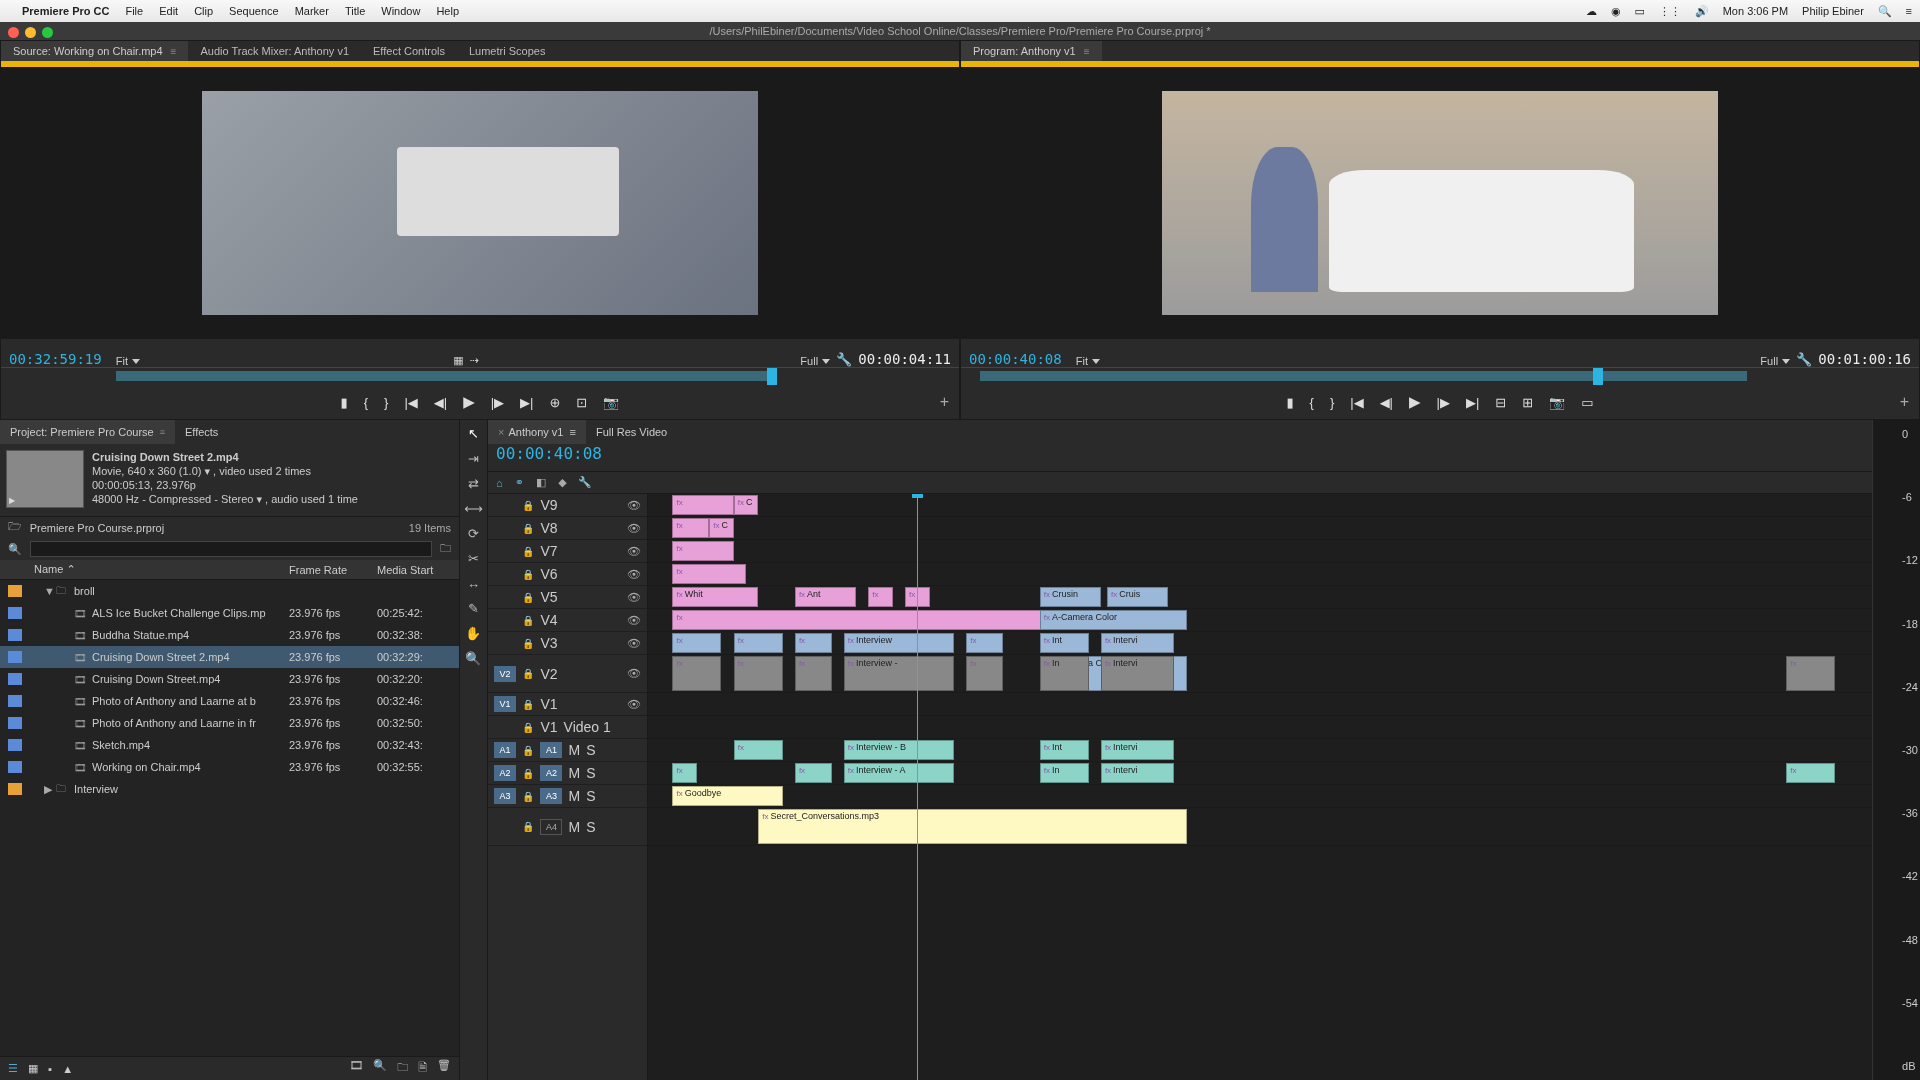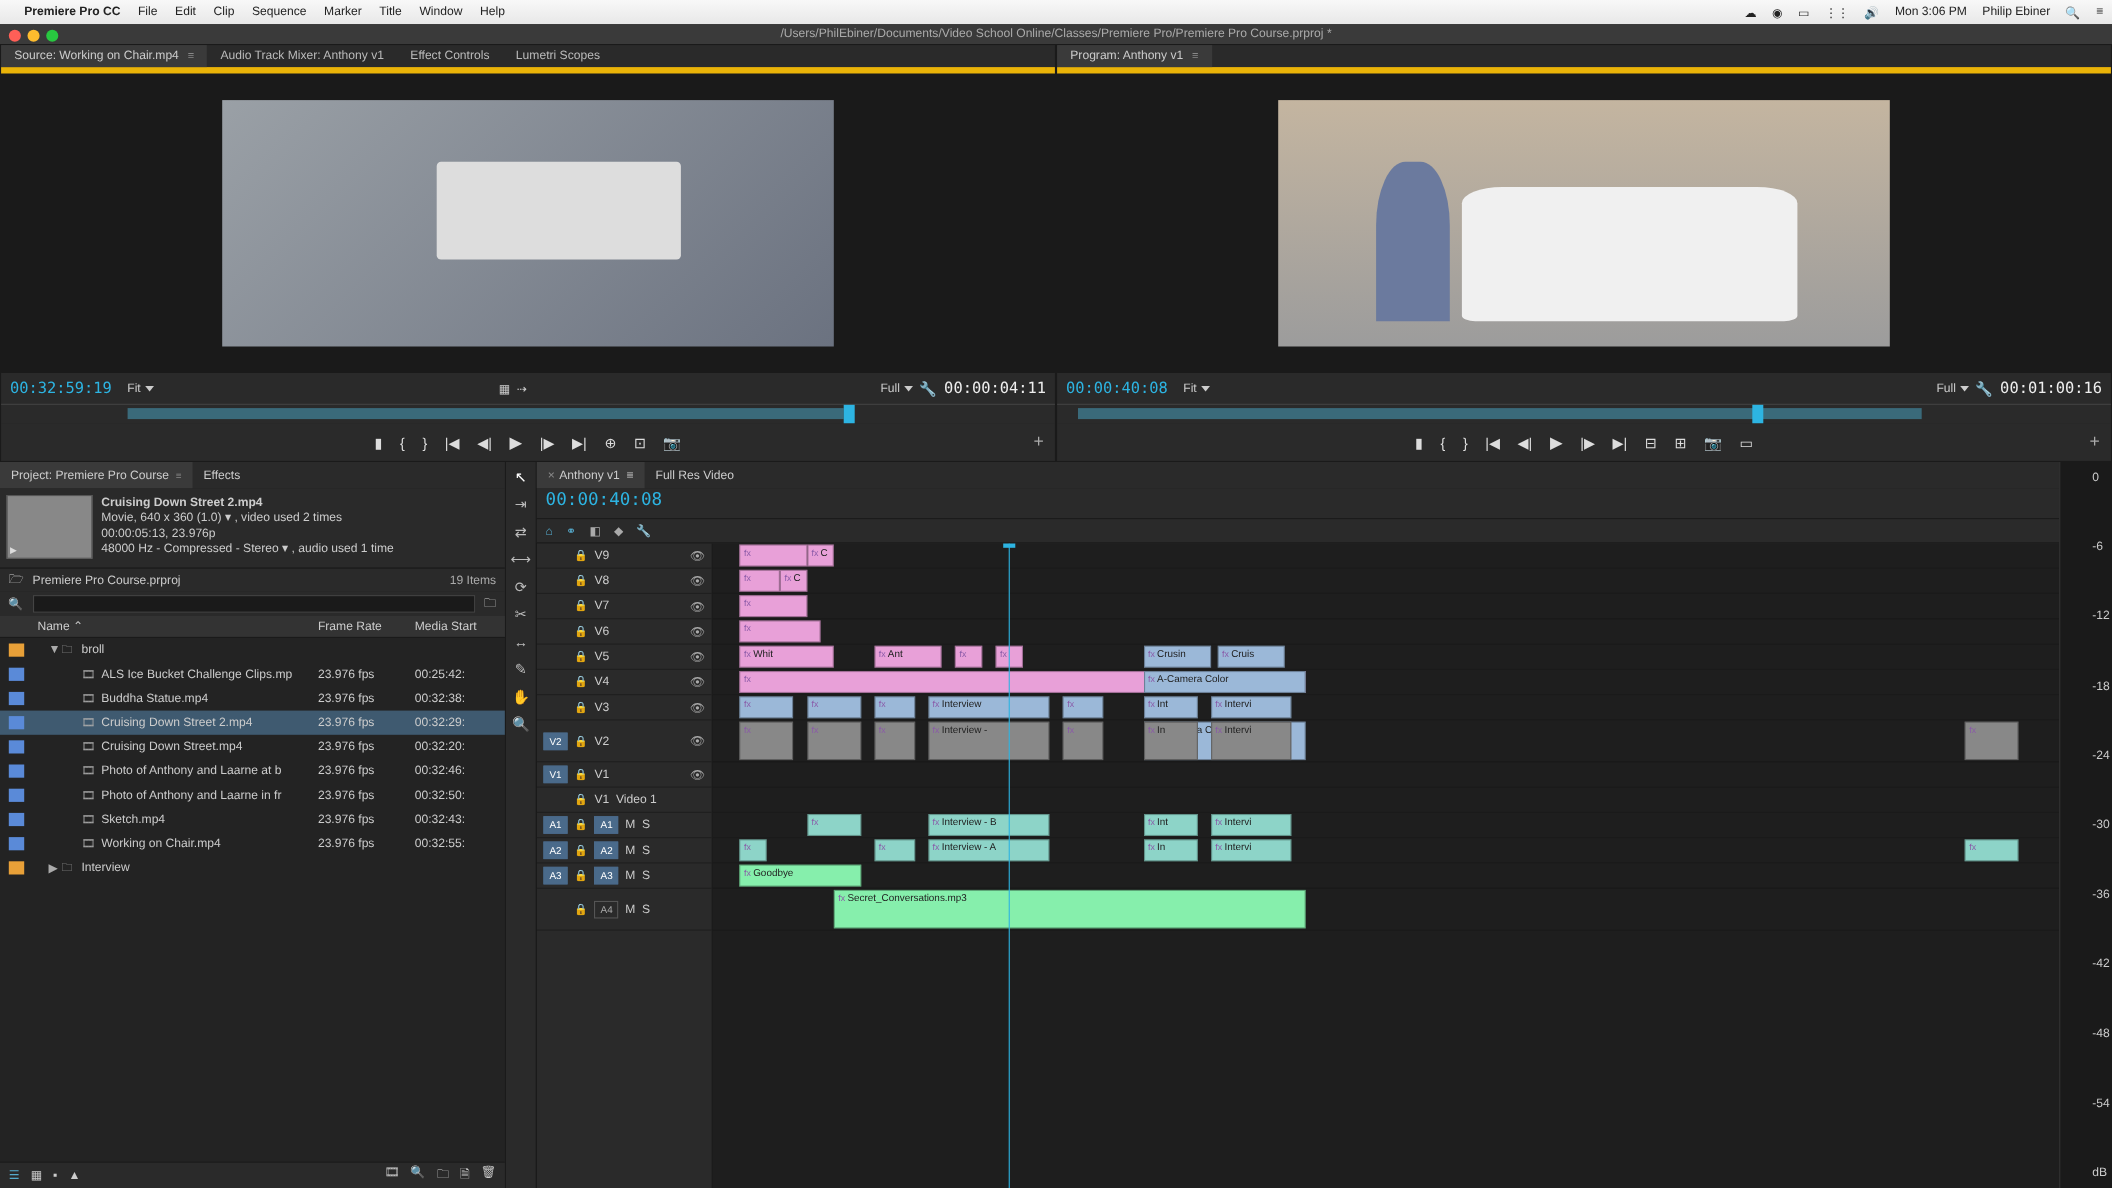--- a/index.html
+++ b/index.html
@@ -22,21 +22,21 @@
 .tab{padding:0 12px;height:100%;display:flex;align-items:center;color:#bbb;font-size:11px}
 .tab.active{background:#3a3a3a;color:#fff}
 .tab .x{margin-left:8px;color:#888;font-size:10px}
 .viewer{flex:1;background:#1a1a1a;display:flex;align-items:center;justify-content:center;position:relative}
 .vimg{width:58%;height:82%;background:#888;position:relative;overflow:hidden}
 .source-img{background:linear-gradient(135deg,#9aa0a6 0%,#6b7280 100%)}
 .program-img{background:linear-gradient(180deg,#c4b5a0 0%,#9c9c9c 100%)}
 .car{position:absolute;bottom:10%;left:30%;width:55%;height:55%;background:#f0f0f0;border-radius:12% 12% 4% 4%}
 .person{position:absolute;bottom:10%;left:16%;width:12%;height:65%;background:#6b7a9e;border-radius:40% 40% 0 0}
 .laptop{position:absolute;top:25%;left:35%;width:40%;height:40%;background:#ddd;border-radius:4px}
-.ctrlbar{height:28px;background:#2a2a2a;display:flex;align-items:center;padding:0 8px;gap:6px}
+.ctrlbar{height:28px;background:#2a2a2a;display:flex;align-items:flex-end;padding:0 8px;gap:6px}
 .tc{color:#2db4e2;font-size:14px;font-family:monospace}
 .tc.white{color:#eee}
 .fitdd{display:flex;align-items:center;gap:4px;color:#ccc;margin-left:8px}
 .dd-arrow{width:0;height:0;border-left:4px solid transparent;border-right:4px solid transparent;border-top:5px solid #ccc}
 .spacer{flex:1}
 .wrench{color:#aaa;font-size:13px}
 .ruler{height:18px;background:#2a2a2a;position:relative;border-top:1px solid #444}
 .ruler-bar{position:absolute;top:3px;height:10px;background:#3a6a7a;left:12%;right:20%}
 .playhead-r{position:absolute;top:0;width:10px;height:100%;background:#2db4e2;left:80%}
 .transport{height:34px;background:#2a2a2a;display:flex;align-items:center;justify-content:center;gap:16px;position:relative}
@@ -87,32 +87,32 @@
 .ruler2 .zoombar{position:absolute;bottom:0;left:0;height:5px;background:#c9b94a;right:60%}
 .tlopt{height:22px;background:#2a2a2a;display:flex;align-items:center;padding:0 8px;gap:12px;border-bottom:1px solid #1a1a1a}
 .tlopt span{color:#aaa;font-size:11px}
 .tracks{flex:1;display:flex;overflow:hidden;position:relative}
 .trackhdrs{width:160px;background:#2a2a2a;border-right:1px solid #1a1a1a;display:flex;flex-direction:column}
 .trk{height:23px;display:flex;align-items:center;padding:0 6px;gap:6px;border-bottom:1px solid #1f1f1f;font-size:10px}
 .trk.tall{height:38px}
 .trk .tg{width:22px;height:16px;border:1px solid #555;display:flex;align-items:center;justify-content:center;font-size:9px;color:#aaa}
 .trk .tg.on{background:#4a6a8a;color:#fff;border-color:#4a6a8a}
 .trk .lk{color:#888;font-size:10px}
-.trk .nm{color:#ccc;font-size:11px}
+.trk .nm{color:#ccc;font-size:14px}
 .trk .eye{color:#aaa;margin-left:auto;font-size:11px}
 .clips{flex:1;position:relative;background:#1e1e1e;overflow:hidden}
 .playhead{position:absolute;top:0;bottom:0;width:1px;background:#2db4e2;left:22%;z-index:10}
 .playhead::before{content:'';position:absolute;top:-6px;left:-5px;width:11px;height:10px;background:#2db4e2}
 .ctrk{position:absolute;left:0;right:0;height:23px;border-bottom:1px solid #1a1a1a}
 .ctrk.tall{height:38px}
 .clip{position:absolute;top:1px;bottom:1px;border:1px solid rgba(0,0,0,0.3);font-size:9px;padding:1px 3px;overflow:hidden;white-space:nowrap;color:#222}
 .clip.pink{background:#e8a0d8}
 .clip.blue{background:#9bb8d8}
 .clip.teal{background:#8dd4c8}
-.clip.green{background:#86efac}
+.clip.green{background:#fef9c3}
 .clip.vid{background:#888}
 .clip .fx{color:#8a5aa8;font-size:8px;margin-right:2px}
 .audiometer{width:48px;background:#1a1a1a;border-left:1px solid #333;position:relative}
 .audiometer .scale{position:absolute;right:2px;top:8px;bottom:8px;display:flex;flex-direction:column;justify-content:space-between;font-size:8px;color:#888}
 .lbl-orange{background:#e8a038}
 .lbl-blue{background:#5a8ad8}
 </style>
 </head>
 <body>
 

